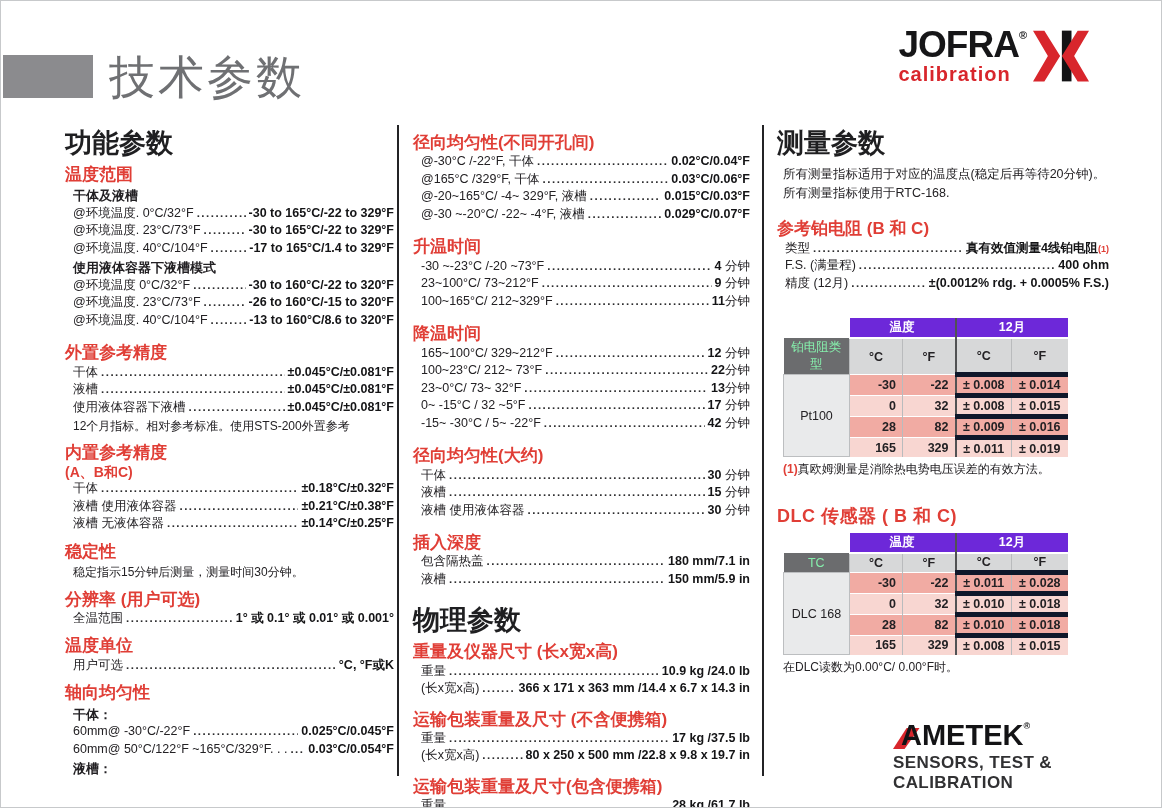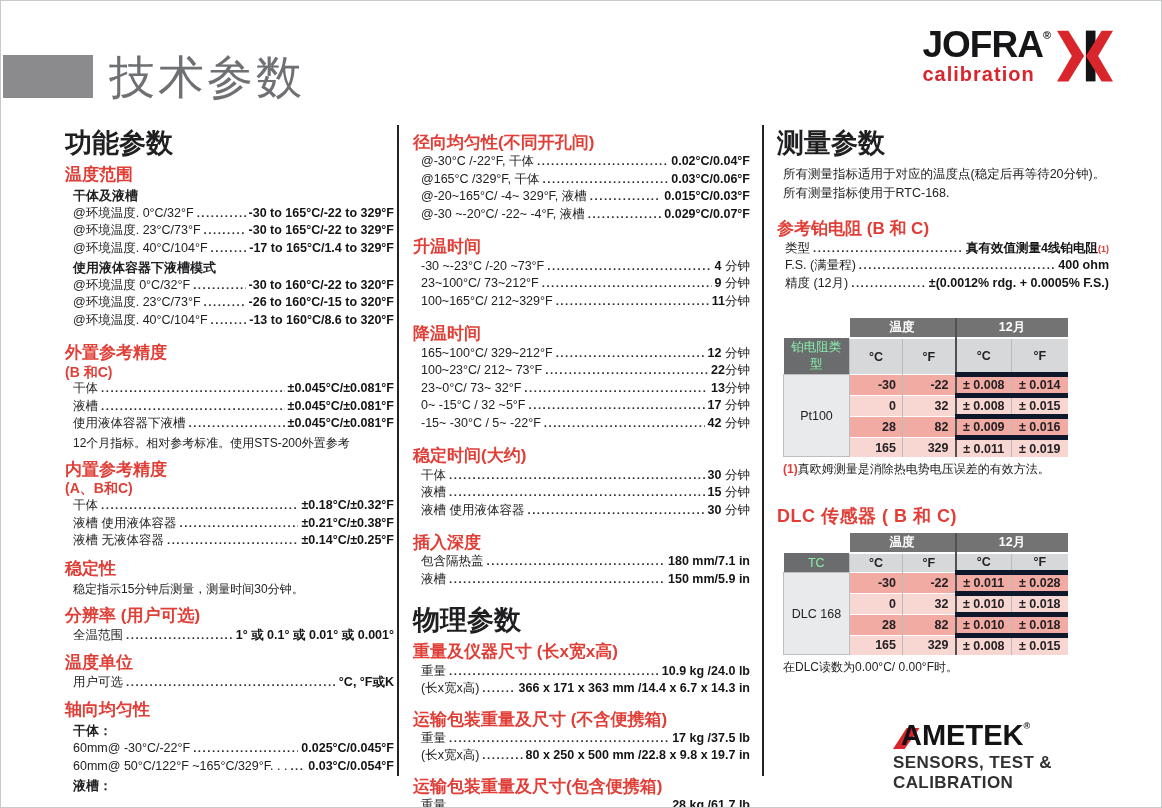--- a/index.html
+++ b/index.html
@@ -12,21 +12,21 @@
   html,body{background:#fff;}
   body{
     width:1162px;height:808px;position:relative;overflow:hidden;
     font-family:"Liberation Sans",sans-serif;color:var(--ink);
     border:1px solid #c7c9cb;
   }
   
   #gray-block{position:absolute;left:2px;top:54px;width:90px;height:43px;background:#8b8b8e;}
   #page-title{position:absolute;left:108px;top:46px;font-size:46px;color:var(--gray-title);
     font-family:"Liberation Serif",serif;letter-spacing:3px;font-weight:400;}
-  #jofra{position:absolute;right:48px;top:26px;display:flex;align-items:flex-start;gap:7px;}
+  #jofra{position:absolute;right:72px;top:26px;display:flex;align-items:flex-start;gap:7px;}
   #jofra-name{font-size:37px;font-weight:bold;color:#161618;line-height:.95;letter-spacing:-1px;}
   #jofra-name sup{font-size:11px;vertical-align:18px;}
   #jofra-sub{font-size:20px;font-weight:bold;color:var(--logo-red);letter-spacing:1px;margin-top:1px;}
   
   .vline{position:absolute;top:124px;height:651px;width:2px;background:#232325;}
   #vline1{left:396px;} #vline2{left:761px;}
   
   .col{position:absolute;top:128px;}
   #col-left{left:64px;width:329px;}
   #col-mid{left:412px;width:337px;}
@@ -45,21 +45,21 @@
   .val{font-weight:bold;white-space:nowrap;color:#141416;}
   .unit{font-weight:normal;white-space:pre;}
   .note{font-size:12px;padding-left:8px;margin-top:2px;line-height:1.35;}
   .rnote{font-size:12.5px;padding-left:6px;line-height:1.55;}
   sup.red{color:var(--red);font-weight:bold;font-size:9px;vertical-align:super;}
   .red-b{color:var(--red);font-weight:bold;}
   
   .spec-table{border-collapse:collapse;margin:10px 0 4px 6px;}
   .spec-table td{height:19px;font-size:12.5px;padding:1px 6px;}
   .t-blank{width:66px;background:#fff;}
-  .t-grp{background:#737373;color:#fff;font-weight:bold;text-align:center;width:106px;}
+  .t-grp{background:#6d28d9;color:#fff;font-weight:bold;text-align:center;width:106px;}
   .t-side{background:#6b6c6e;color:#86efac;text-align:center;font-size:12px;}
   .t-unit{background:#d7d8d9;text-align:center;font-weight:bold;border-left:1px solid #b9bbbd;border-top:2px solid #fff;}
   .t-name{background:#e9eaeb;border:1px solid #bcbec0;text-align:center;font-size:13px;}
   .t-num{text-align:right;font-weight:bold;border-left:1px solid #b9bbbd;border-top:1px solid #fff;width:53px;}
   .t-pm{text-align:center;font-weight:bold;border-left:1px solid #b9bbbd;border-top:5px solid #0f172a;width:56px;}
   .gsep{border-left:2px solid #515254 !important;}
   .rowA td{background:#f1aba3;} .rowB td{background:#f8d6d1;}
   .rowA td.t-name,.rowB td.t-name{background:#e9eaeb;}
   
   #ametek{position:absolute;right:54px;bottom:14px;width:214px;}
@@ -125,21 +125,20 @@
       </div>
     <div class="row">
         <span class="lb">@环境温度. 40°C/104°F</span>
         <span class="dots"></span>
         <span class="val">-13 to 160°C/8.6 to 320°F</span>
       </div>
   </div>
 
   <div class="sec" style="margin-top:14px;">
     <div class="sec-t">外置参考精度</div>
-    <div class="sec-sub">(B 和C)</div>
     <div class="row">
         <span class="lb">干体</span>
         <span class="dots"></span>
         <span class="val">±0.045°C/±0.081°F</span>
       </div>
     <div class="row">
         <span class="lb">液槽</span>
         <span class="dots"></span>
         <span class="val">±0.045°C/±0.081°F</span>
       </div>
@@ -287,21 +286,21 @@
       </div>
     <div class="row">
         <span class="lb">-15~ -30°C / 5~ -22°F</span>
         <span class="dots"></span>
         <span class="val">42</span>
         <span class="unit"> 分钟</span>
       </div>
   </div>
 
   <div class="sec" style="margin-top:14px;">
-    <div class="sec-t">稳定时间(大约)</div>
+    <div class="sec-t">径向均匀性(大约)</div>
     <div class="row">
         <span class="lb">干体</span>
         <span class="dots"></span>
         <span class="val">30</span>
         <span class="unit"> 分钟</span>
       </div>
     <div class="row">
         <span class="lb">液槽</span>
         <span class="dots"></span>
         <span class="val">15</span>

